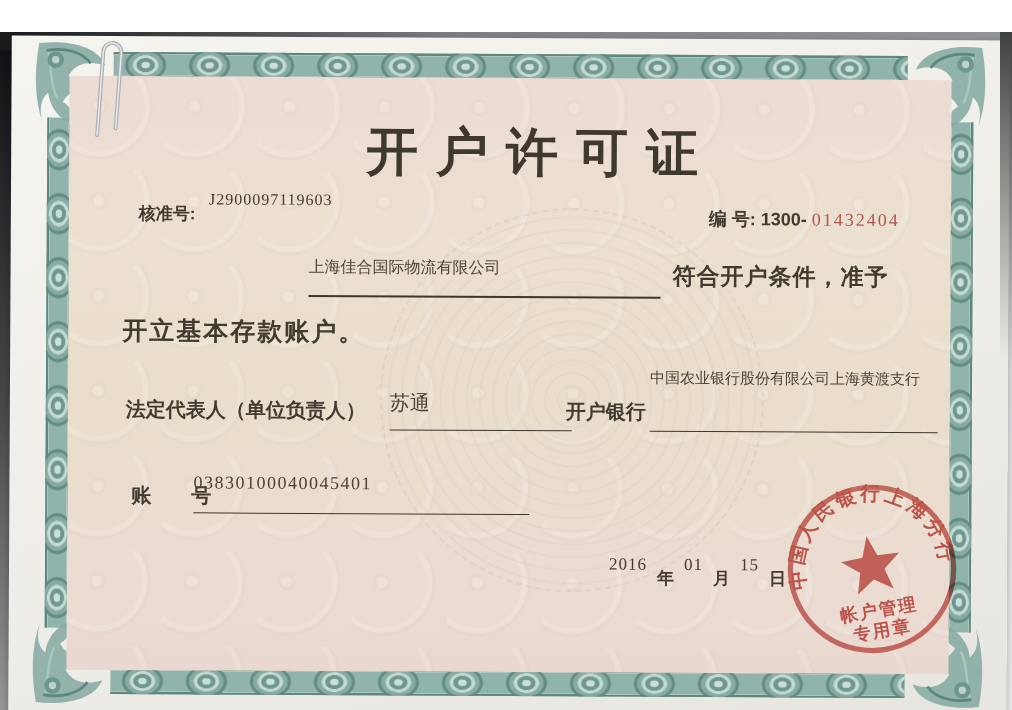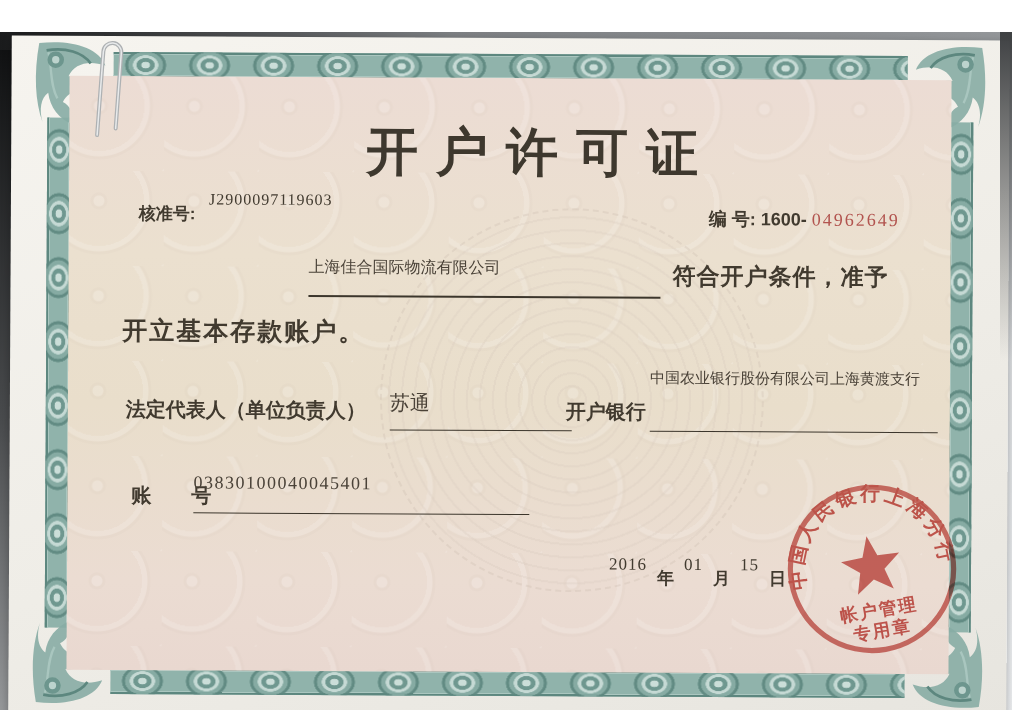--- a/index.html
+++ b/index.html
@@ -145,21 +145,21 @@
       <div class="interior">
         <div class="rosette"></div>
       </div>
     </div>
 
     <div class="t title">开户许可证</div>
 
     <div class="t lab approval-label">核准号:</div>
     <div class="t approval-value">J2900097119603</div>
 
-    <div class="t serial"><span>编 号: </span><span>1600- </span><span class="red">04962649</span></div>
+    <div class="t serial"><span>编 号: </span><span>1300- </span><span class="red">01432404</span></div>
 
     <div class="t company-box">
       <span>上海佳合国际物流有限公司</span>
     </div>
     <div class="t audited-suffix">符合开户条件，准予</div>
     <div class="t body-line2">开立基本存款账户。</div>
 
     <div class="t lab legal-label">法定代表人（单位负责人）</div>
     <div class="t legal-box">
       <span>苏通</span>

